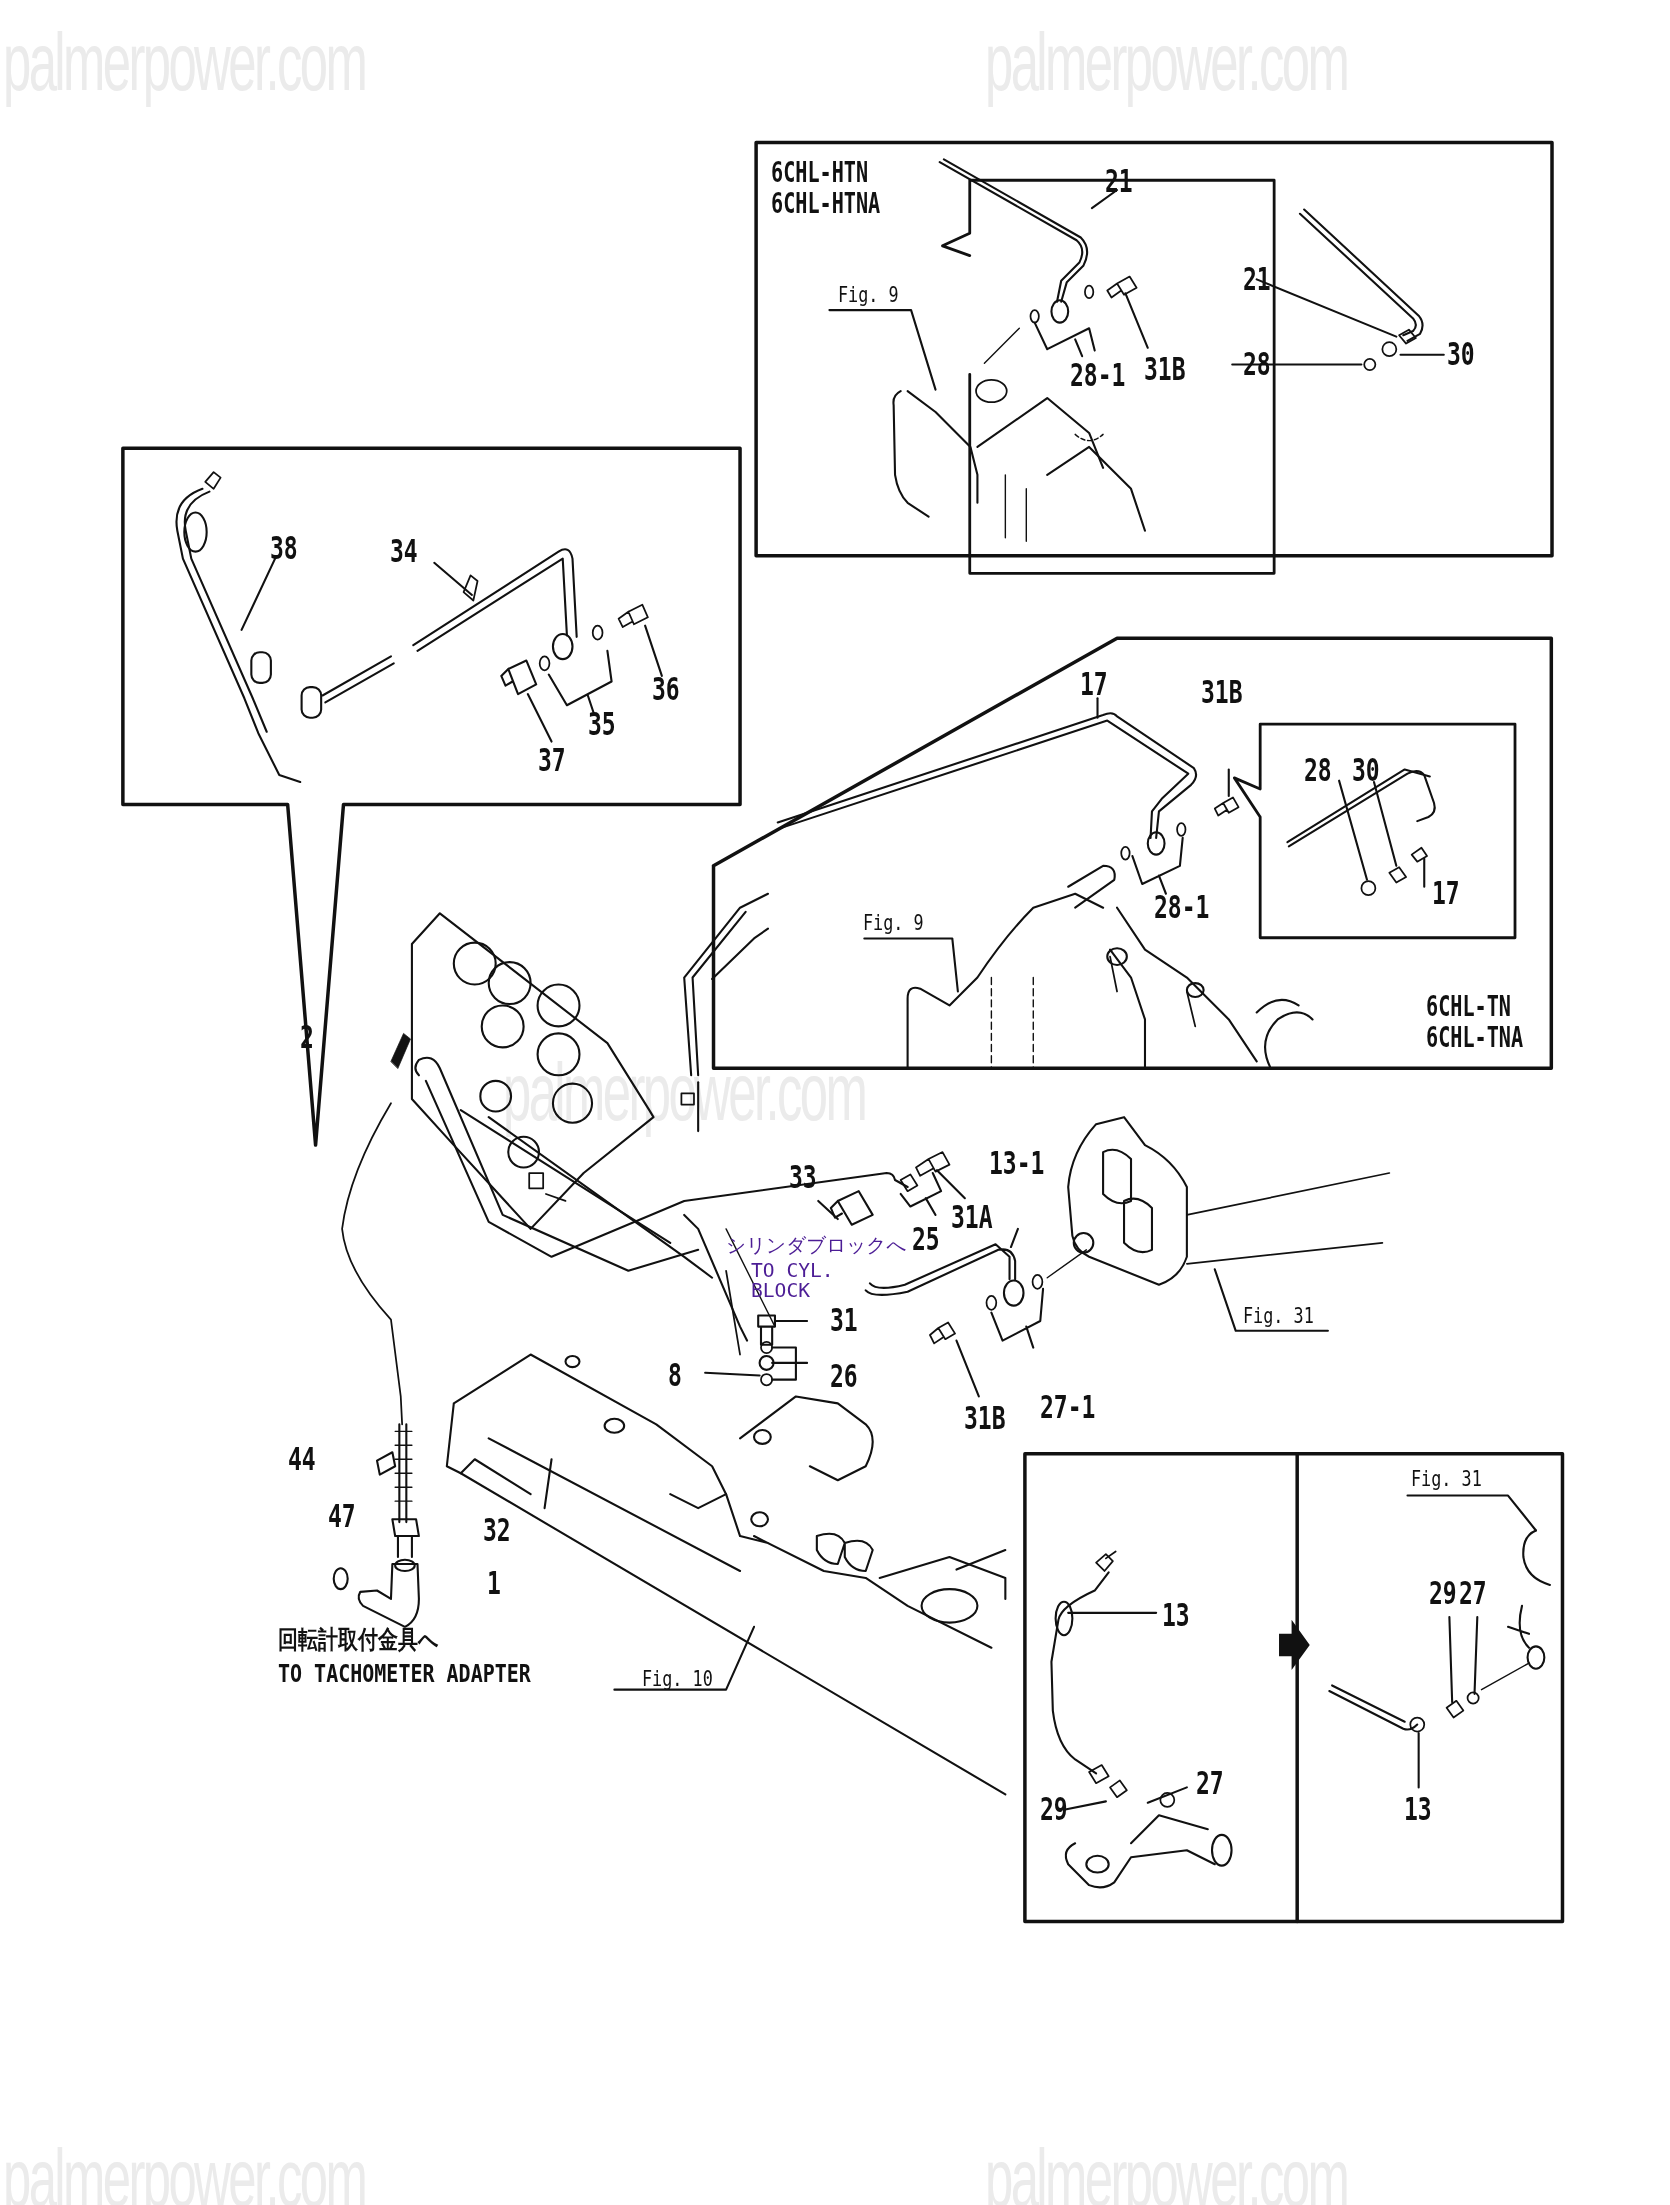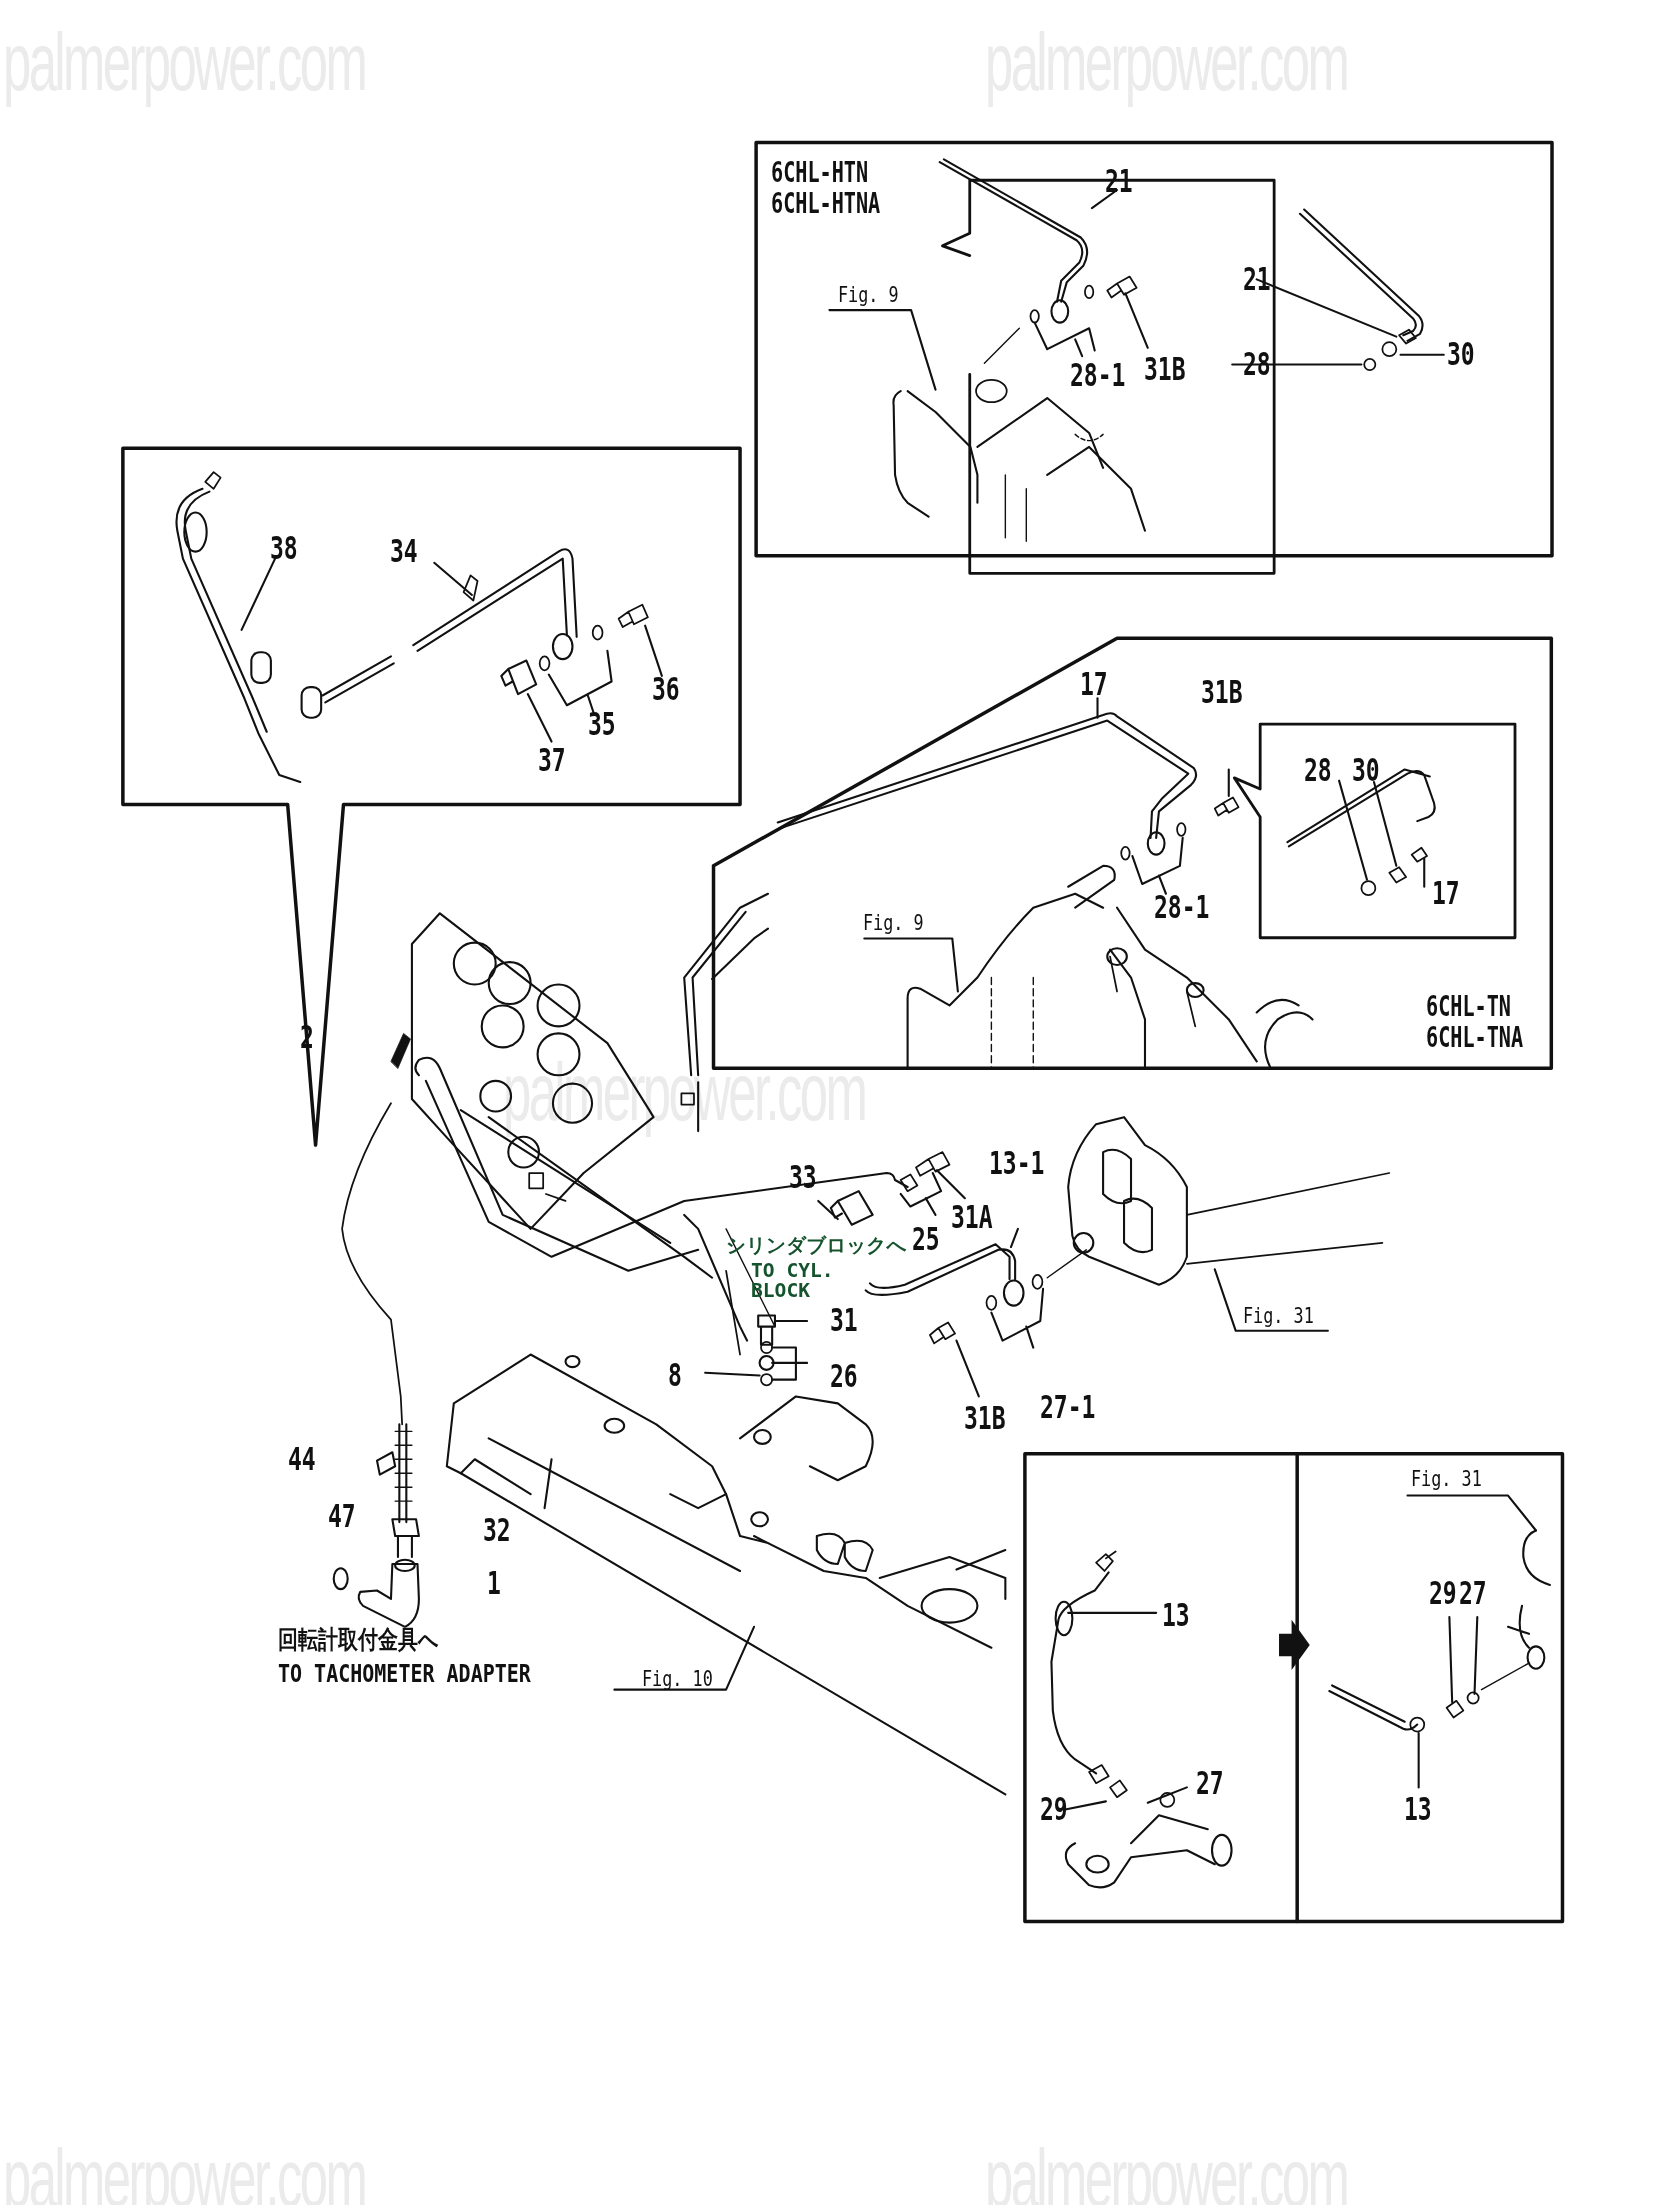--- a/index.html
+++ b/index.html
@@ -3,21 +3,21 @@
 <meta charset="utf-8">
 <style>
   html, body { margin:0; padding:0; background:#ffffff; }
   body { width:1670px; height:2205px; position:relative; overflow:hidden; font-family:"Liberation Sans", sans-serif; }
   svg.diagram { position:absolute; left:0; top:0; width:1670px; height:2205px; }
   .wm { position:absolute; font-family:"Liberation Sans", sans-serif; font-size:82px; color:#ebebeb; letter-spacing:-4.2px; transform:scaleX(0.62); transform-origin:left top; white-space:nowrap; line-height:1; }
   .lbl { position:absolute; font-family:"DejaVu Sans Mono", monospace; font-weight:bold; color:#111; white-space:nowrap; line-height:1; transform:scaleX(0.72); transform-origin:left top; }
   .num { font-size:32px; }
   .model { font-size:28px; }
   .fig { font-family:"DejaVu Sans Mono", monospace; font-weight:normal; font-size:21px; color:#111; transform:scaleX(0.8); }
-  .note { font-family:"DejaVu Sans Mono", monospace; font-weight:bold; font-size:19.6px; color:#14532d; transform:none; }
+  .note { font-family:"DejaVu Sans Mono", monospace; font-weight:normal; font-size:19.6px; color:#4c1d95; transform:none; }
   .note-big { font-family:"DejaVu Sans Mono", monospace; font-weight:bold; font-size:25px; color:#111; transform:scaleX(0.8); }
 </style>
 </head>
 <body>
 
 <div class="wm" style="left:2.8px;top:21px;">palmerpower.com</div>
 <div class="wm" style="left:985px;top:21px;">palmerpower.com</div>
 <div class="wm" style="left:503px;top:1051px;">palmerpower.com</div>
 <div class="wm" style="left:2.8px;top:2137px;">palmerpower.com</div>
 <div class="wm" style="left:985px;top:2137px;">palmerpower.com</div>

